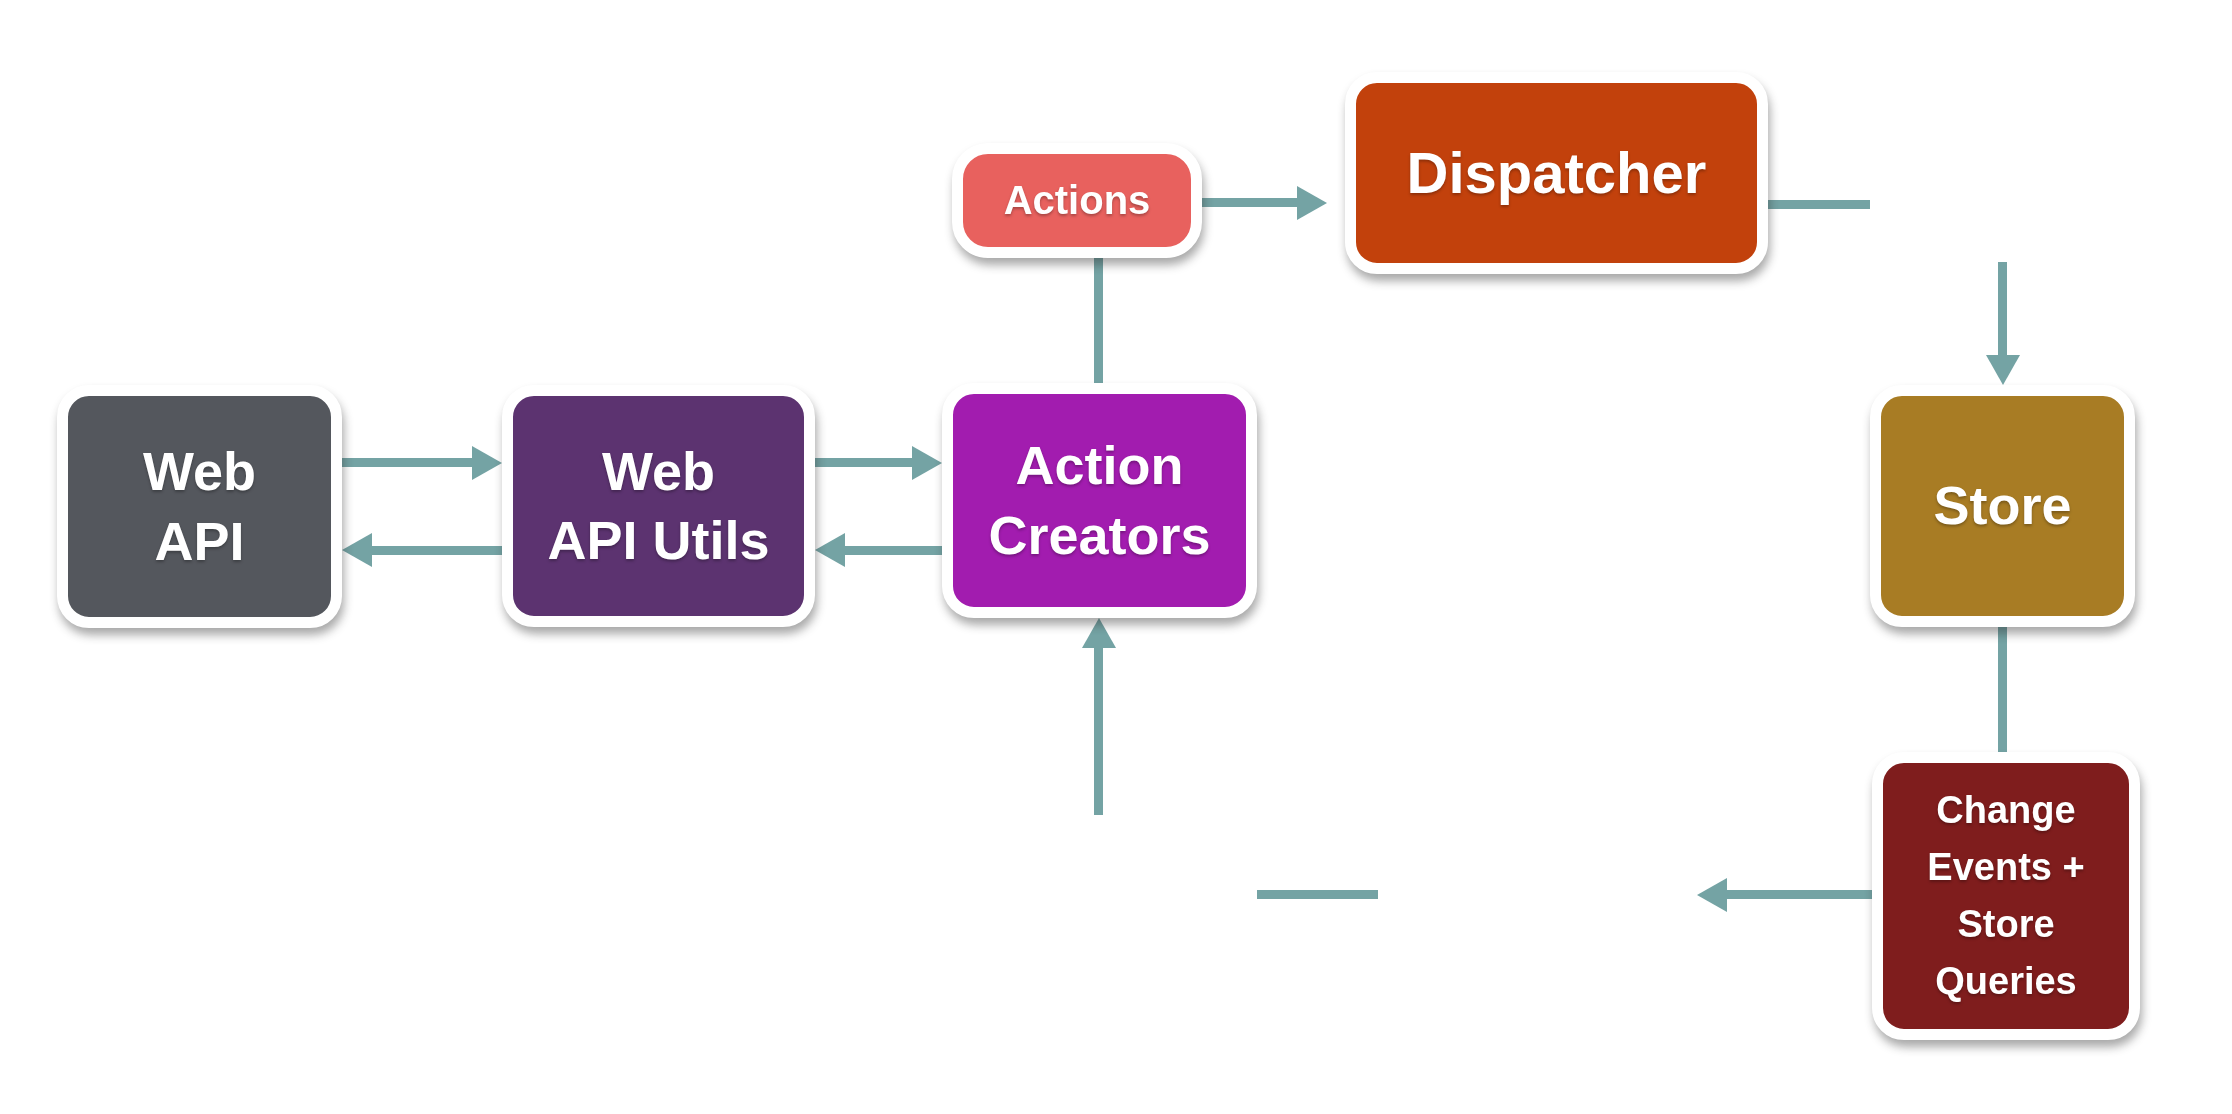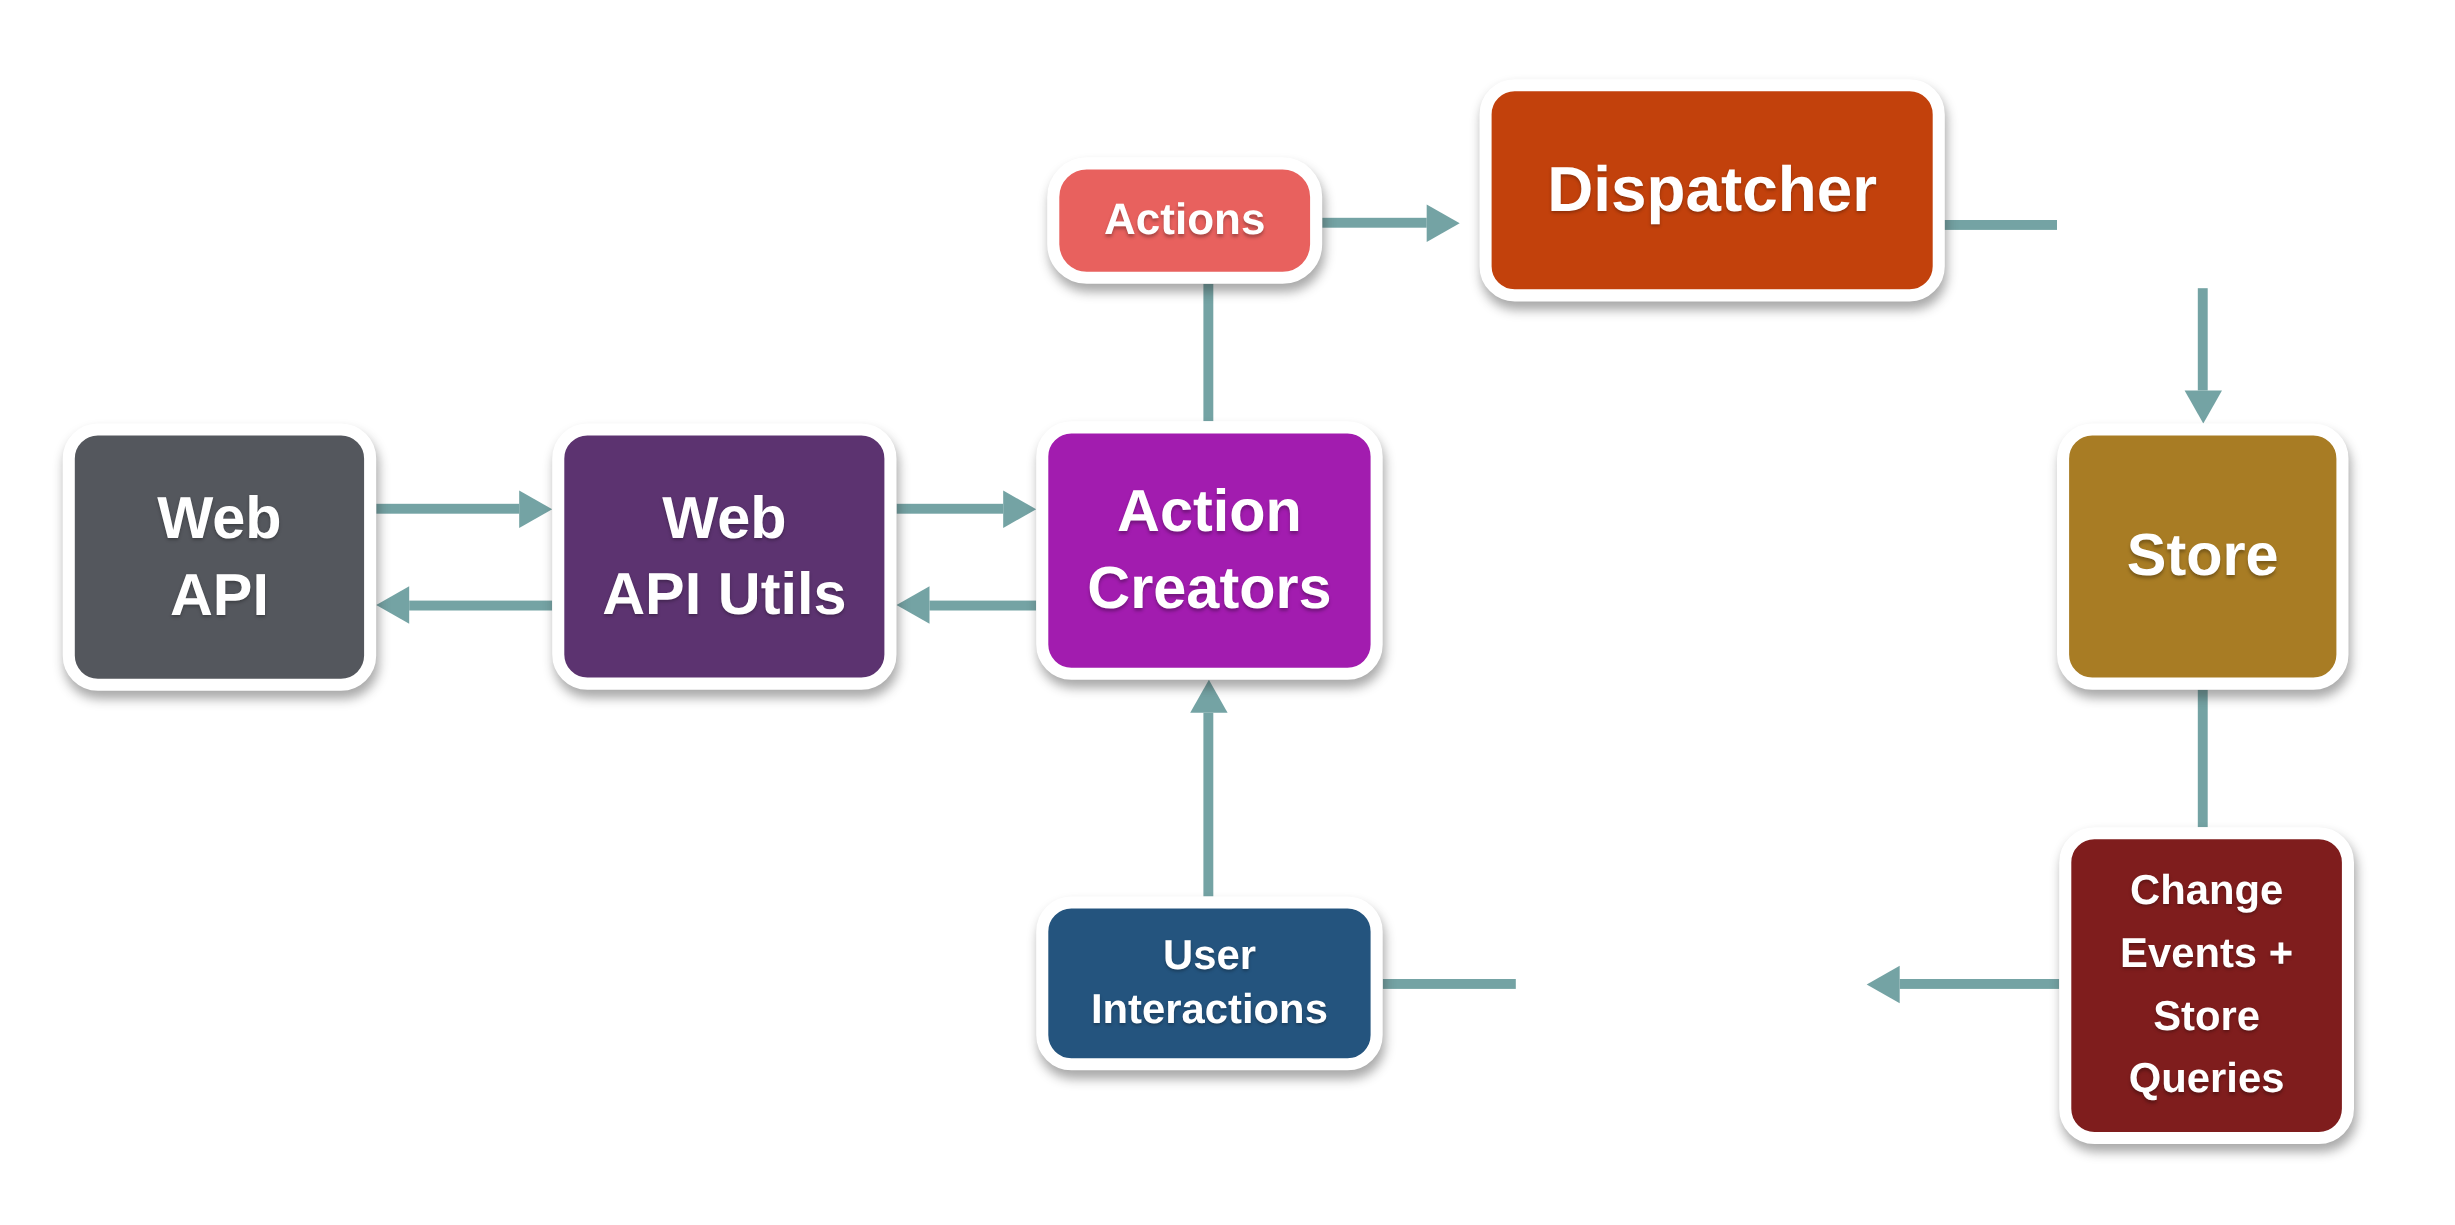--- a/index.html
+++ b/index.html
@@ -161,18 +161,14 @@
   </div>
 
   <div class="node" style="left: 1872px; top: 752px; width: 268px; height: 288px; background-color: #7f1d1d;">
     <span class="label fs-sm lh-loose">Change
 Events +
 Store
 Queries</span>
   </div>
 
 
-  <div class="node" style="left: 942px; top: 815px; width: 315px; height: 158px; background-color: rgb(36, 84, 126);">
-    <span class="label fs-sm">User
-Interactions</span>
-  </div>
 
 </div>
 
 </body></html>

